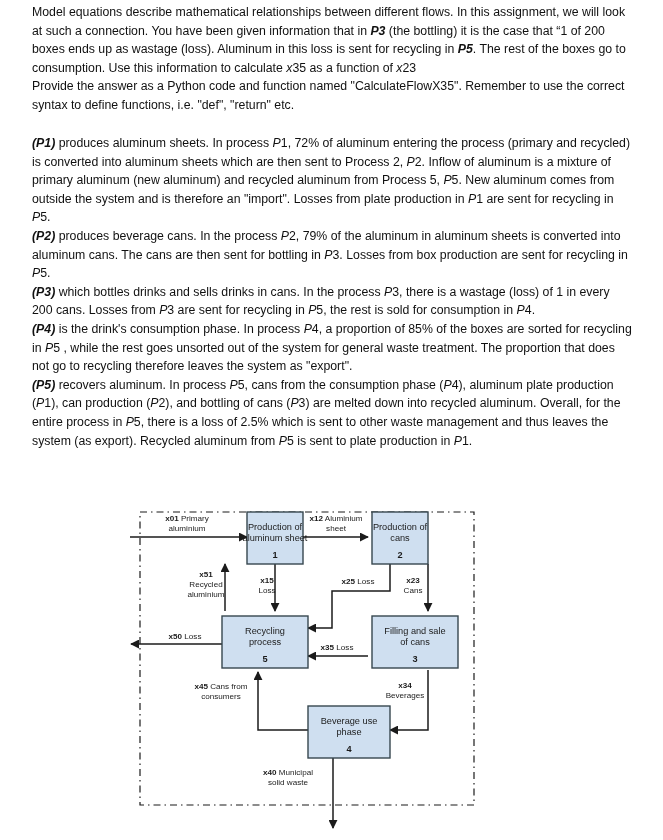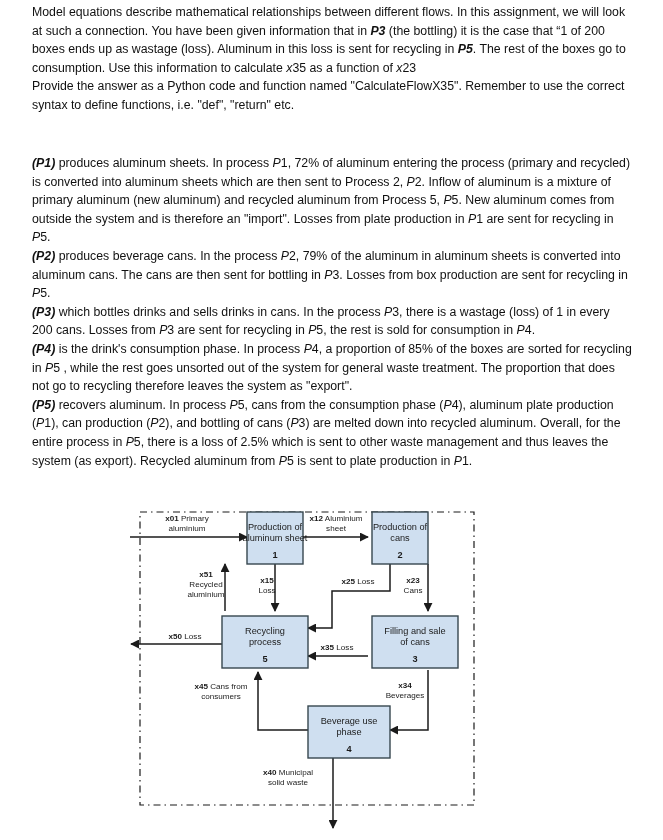--- a/index.html
+++ b/index.html
@@ -12,21 +12,21 @@
 
   .prose{
     position:absolute;
     left:32px; width:600px;
     font-size:12.3px;
     line-height:18.6px;
     color:#111;
     text-align:left;
   }
   #block-intro{top:3px;}
-  #block-p1{top:154px;}
+  #block-p1{top:134px;}
   .prose p{margin:0;}
   .it{font-style:italic;}
   .bi{font-weight:bold;font-style:italic;}
 
   
   #diagram{position:absolute;left:0px;top:498px;width:663px;height:342px;}
   #diagram svg{display:block;}
 
   .dnode{
     fill:#cfdff0;

